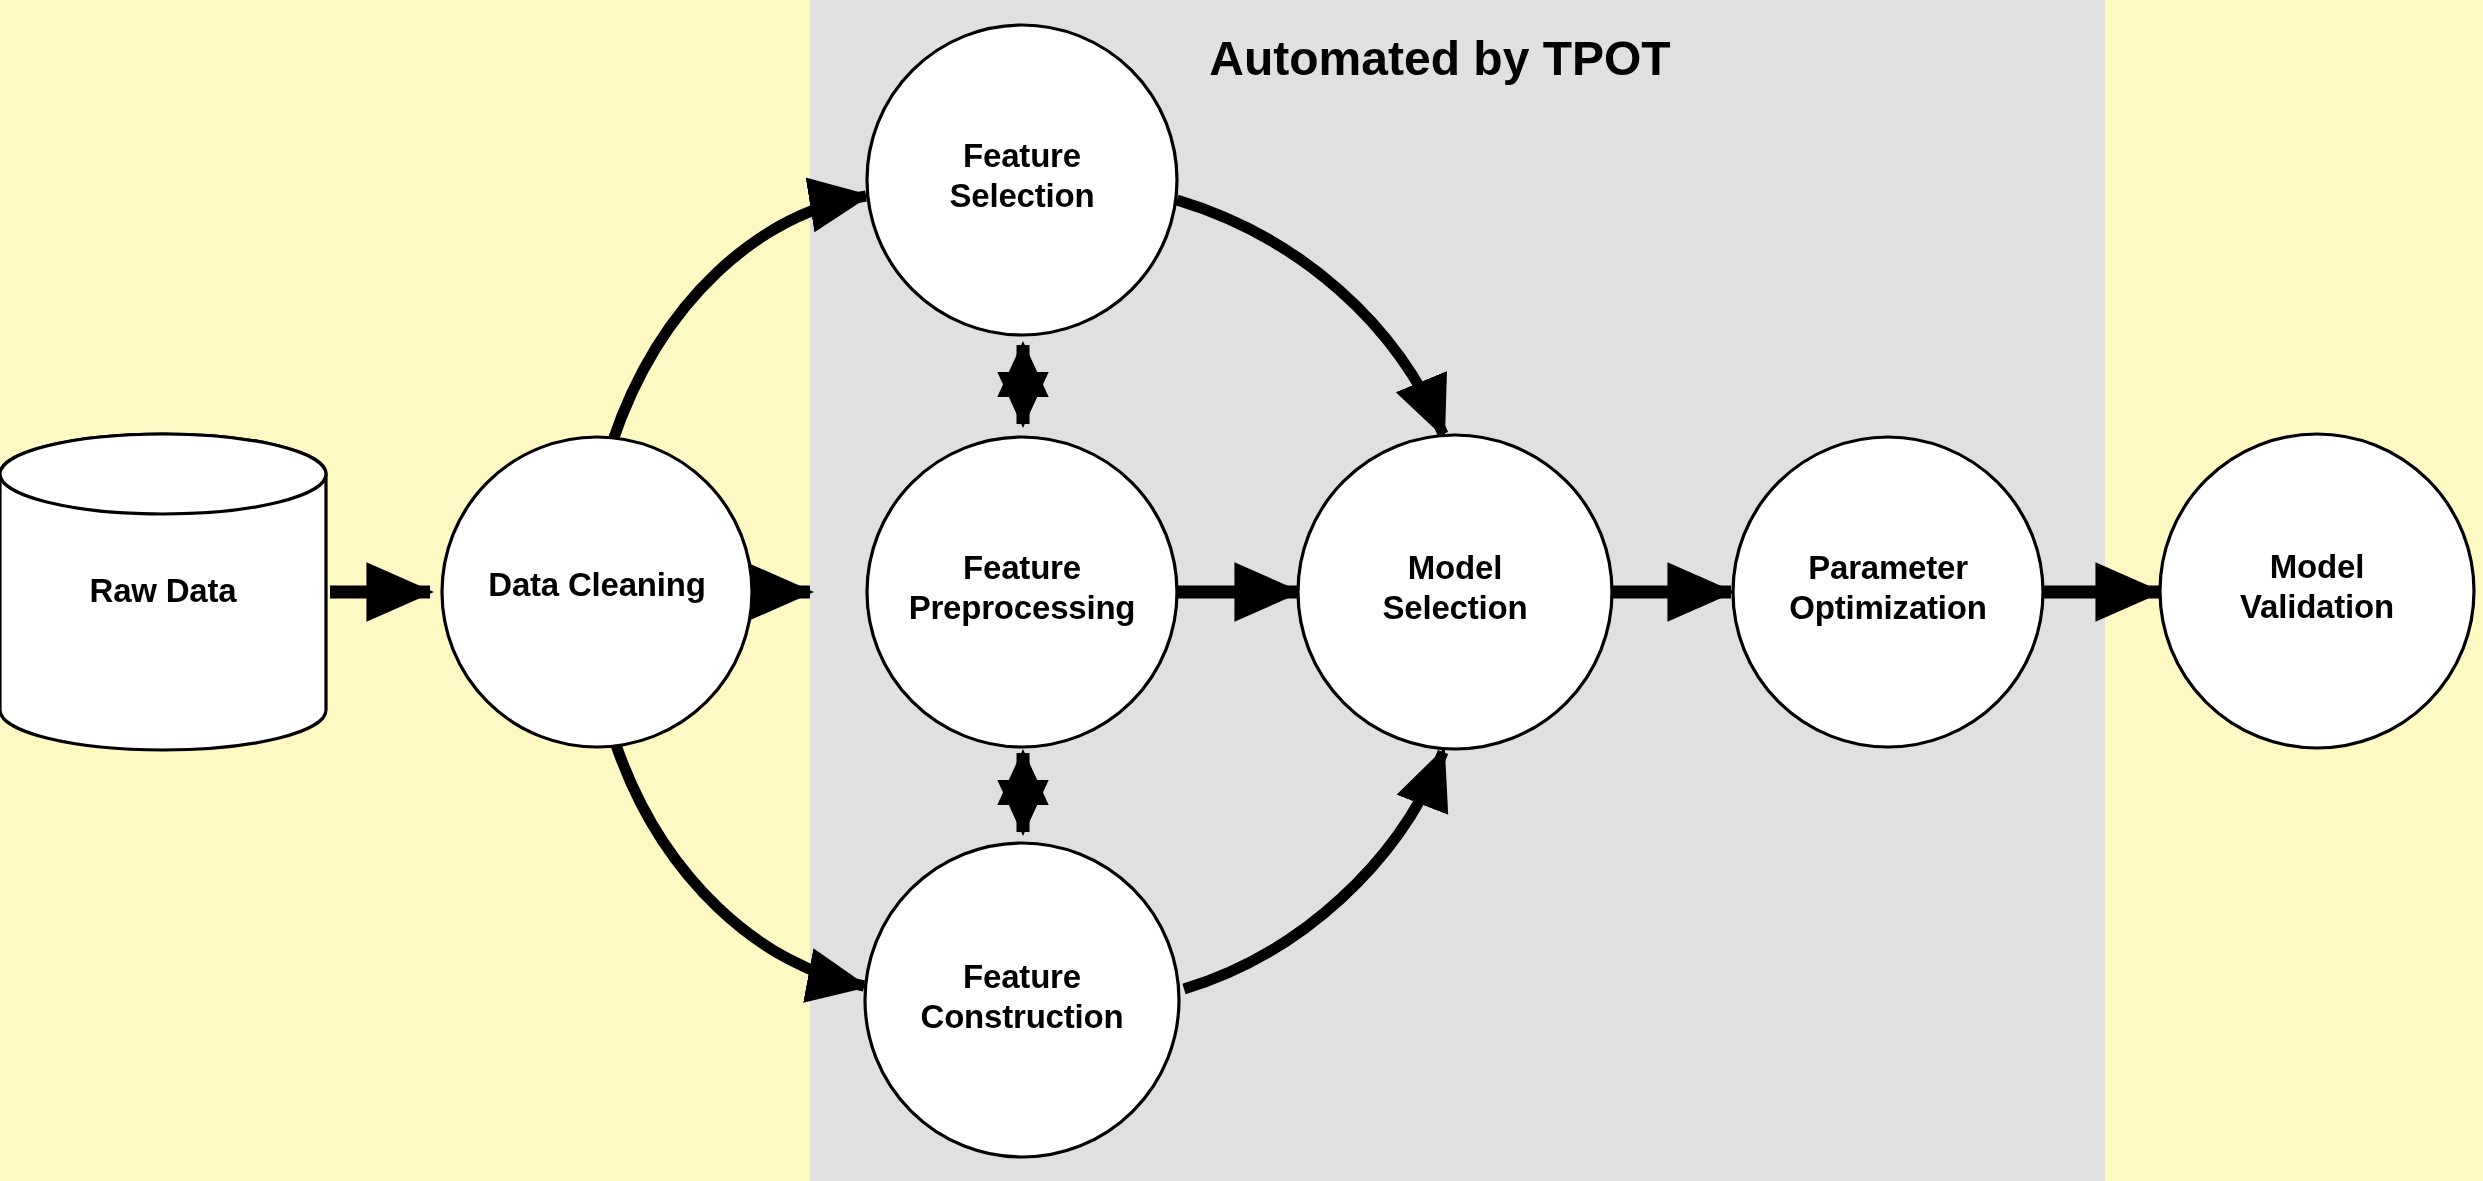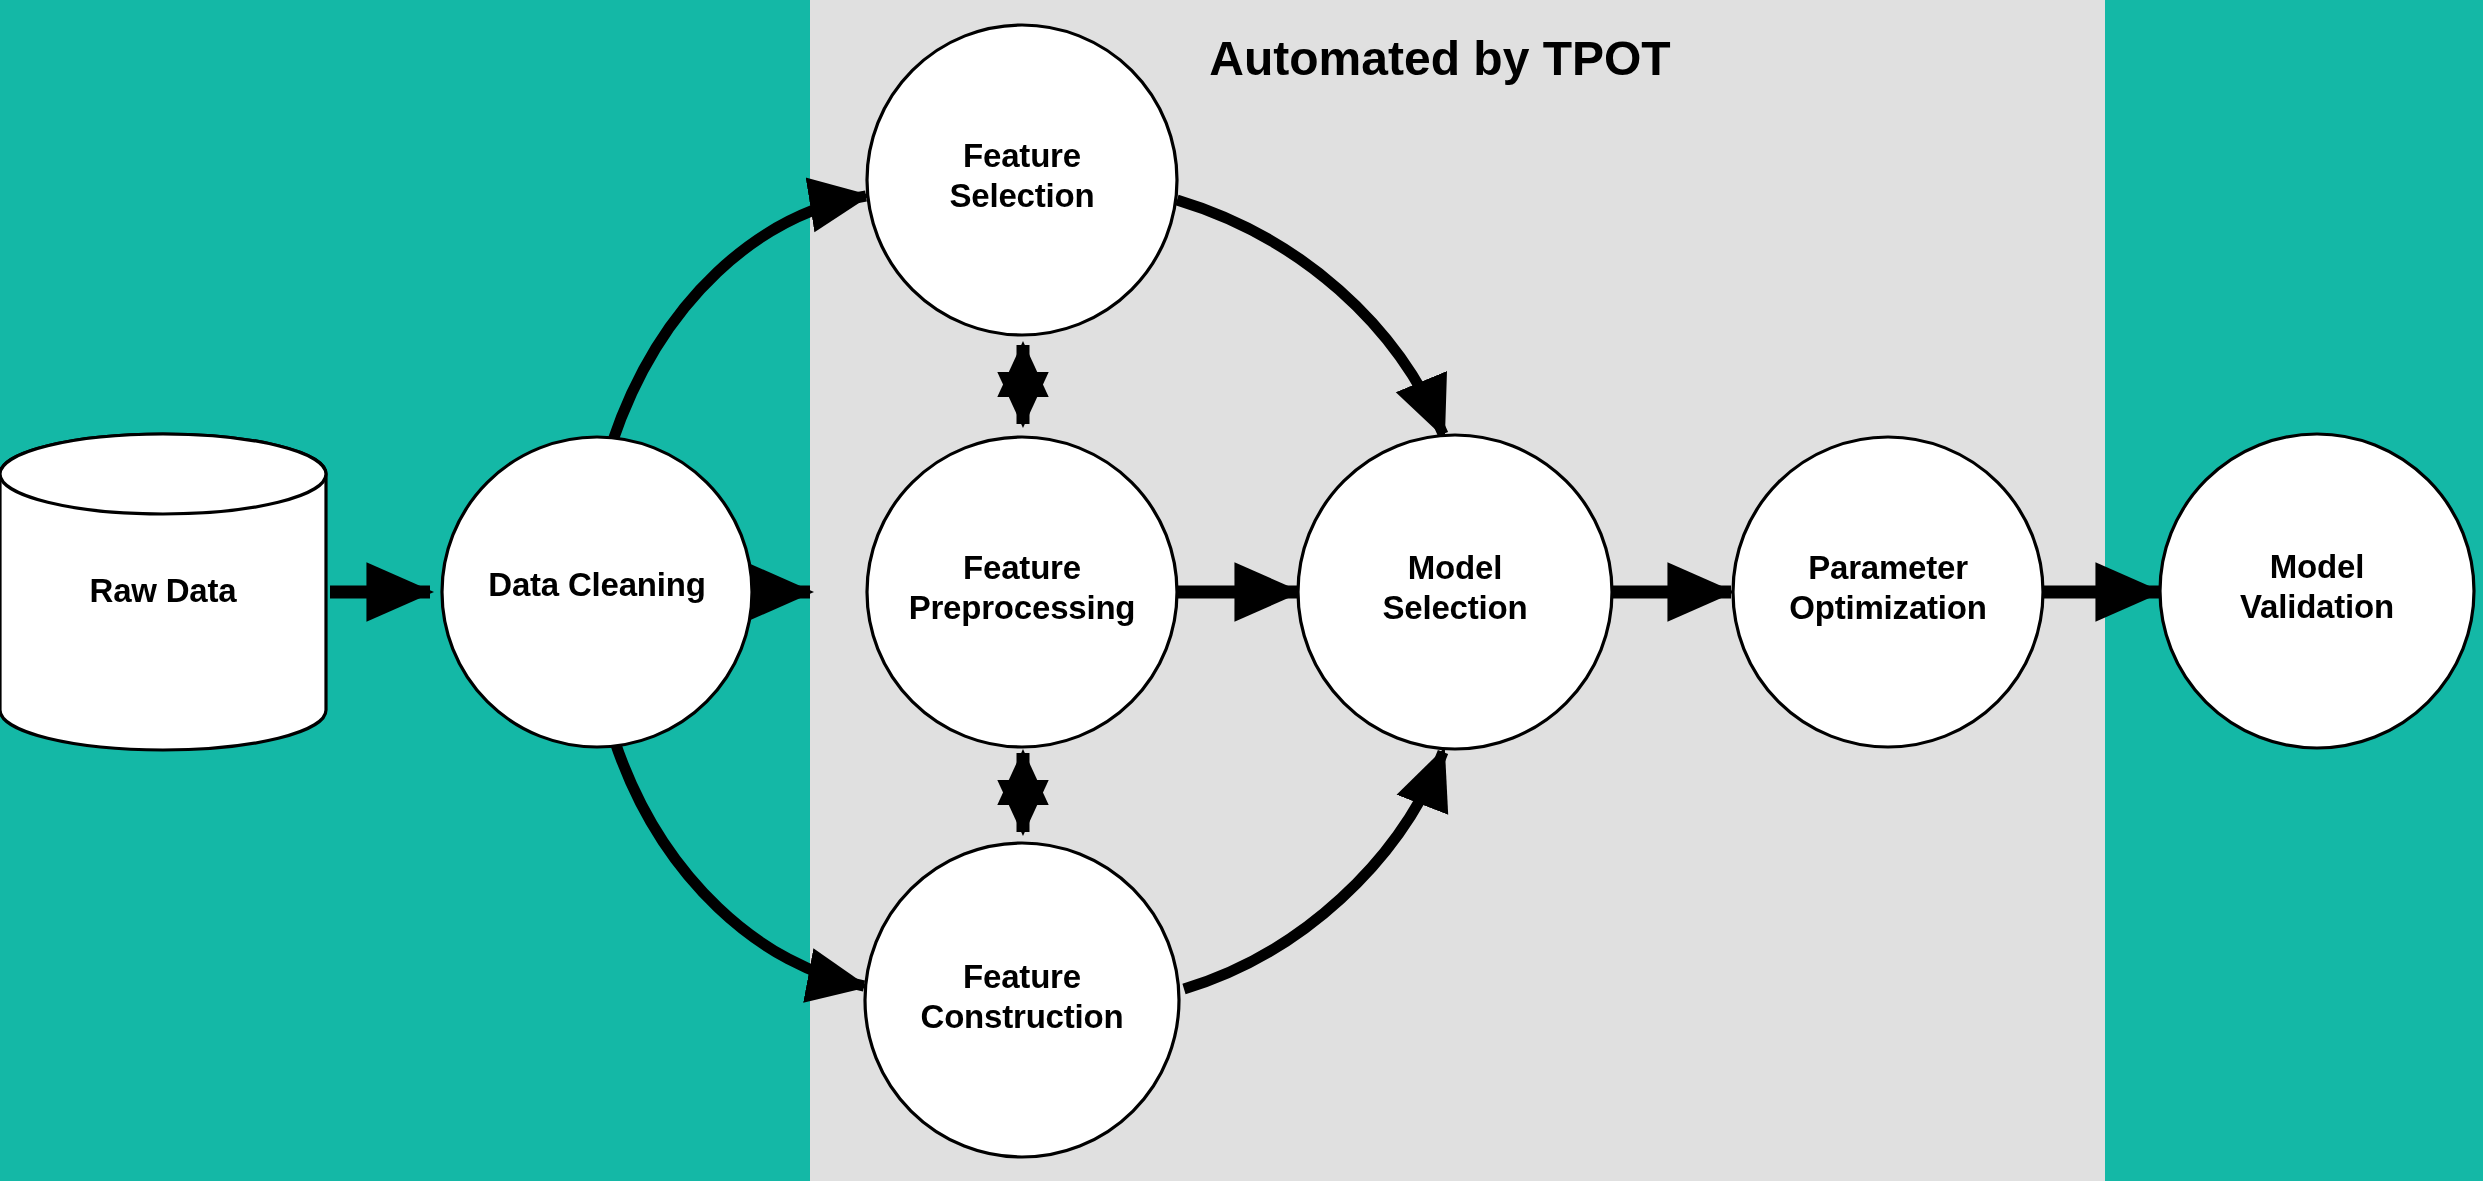--- a/index.html
+++ b/index.html
@@ -10,21 +10,21 @@
   body {
     width: 2483px;
     height: 1181px;
     overflow: hidden;
     font-family: "Liberation Sans", sans-serif;
   }
   #diagram-root {
     position: relative;
     width: 2483px;
     height: 1181px;
-    background: #14b8a6;
+    background: #fef9c3;
   }
   svg#flow {
     display: block;
     width: 2483px;
     height: 1181px;
   }
   .node-shape {
     fill: #ffffff;
     stroke: #000000;
     stroke-width: 3.2;

